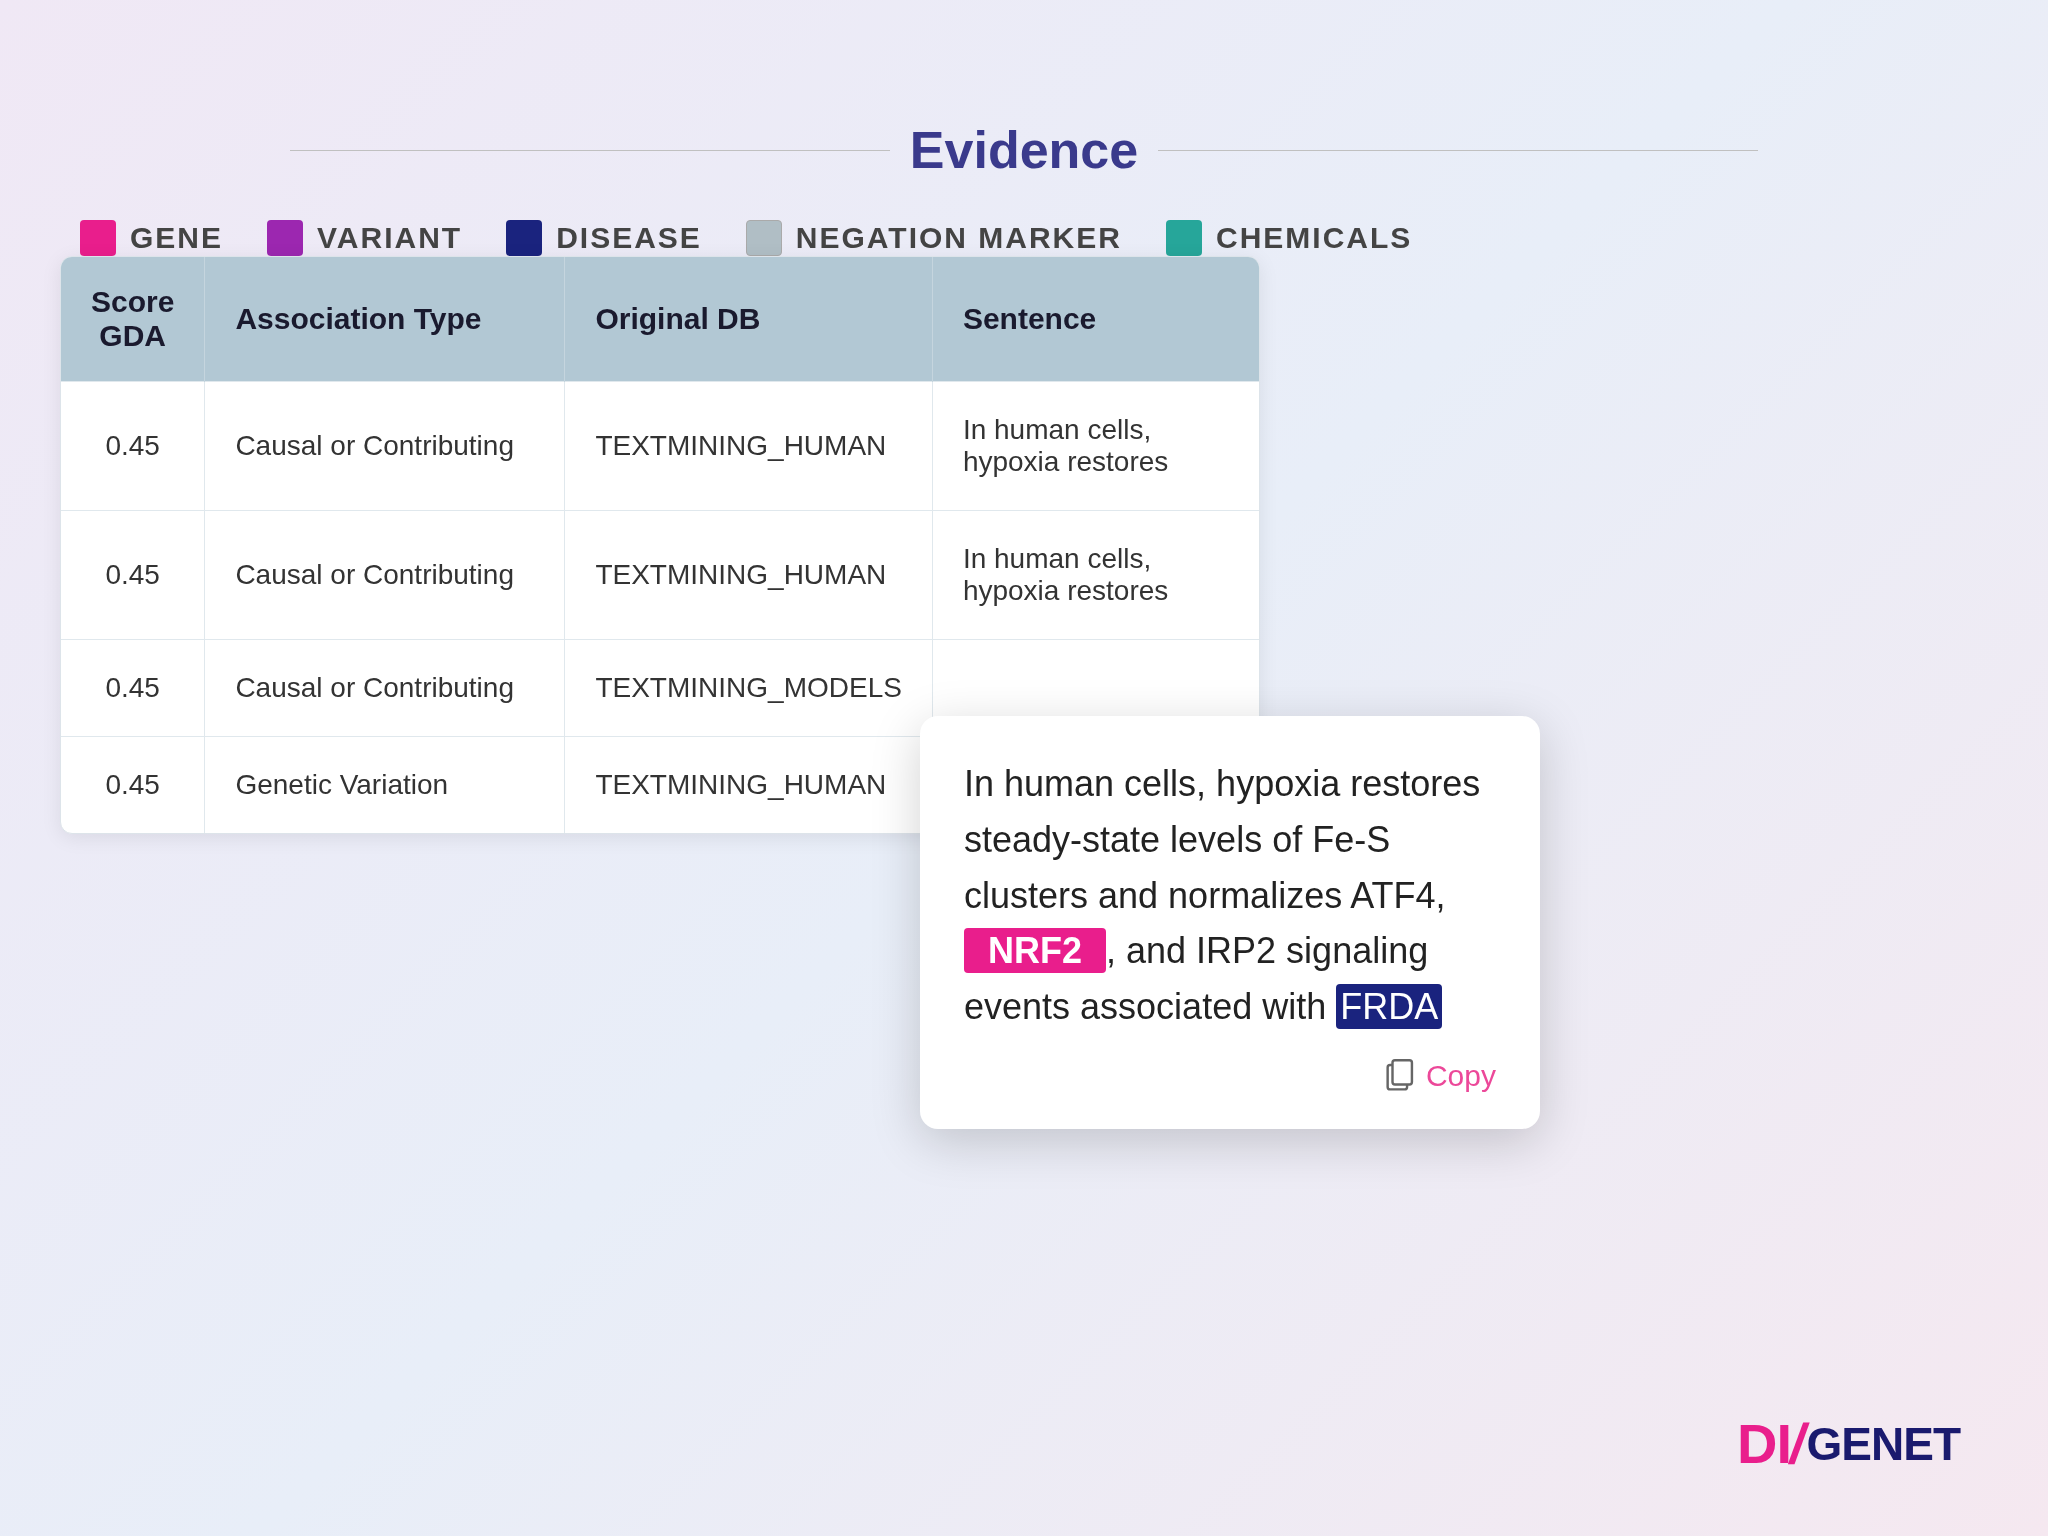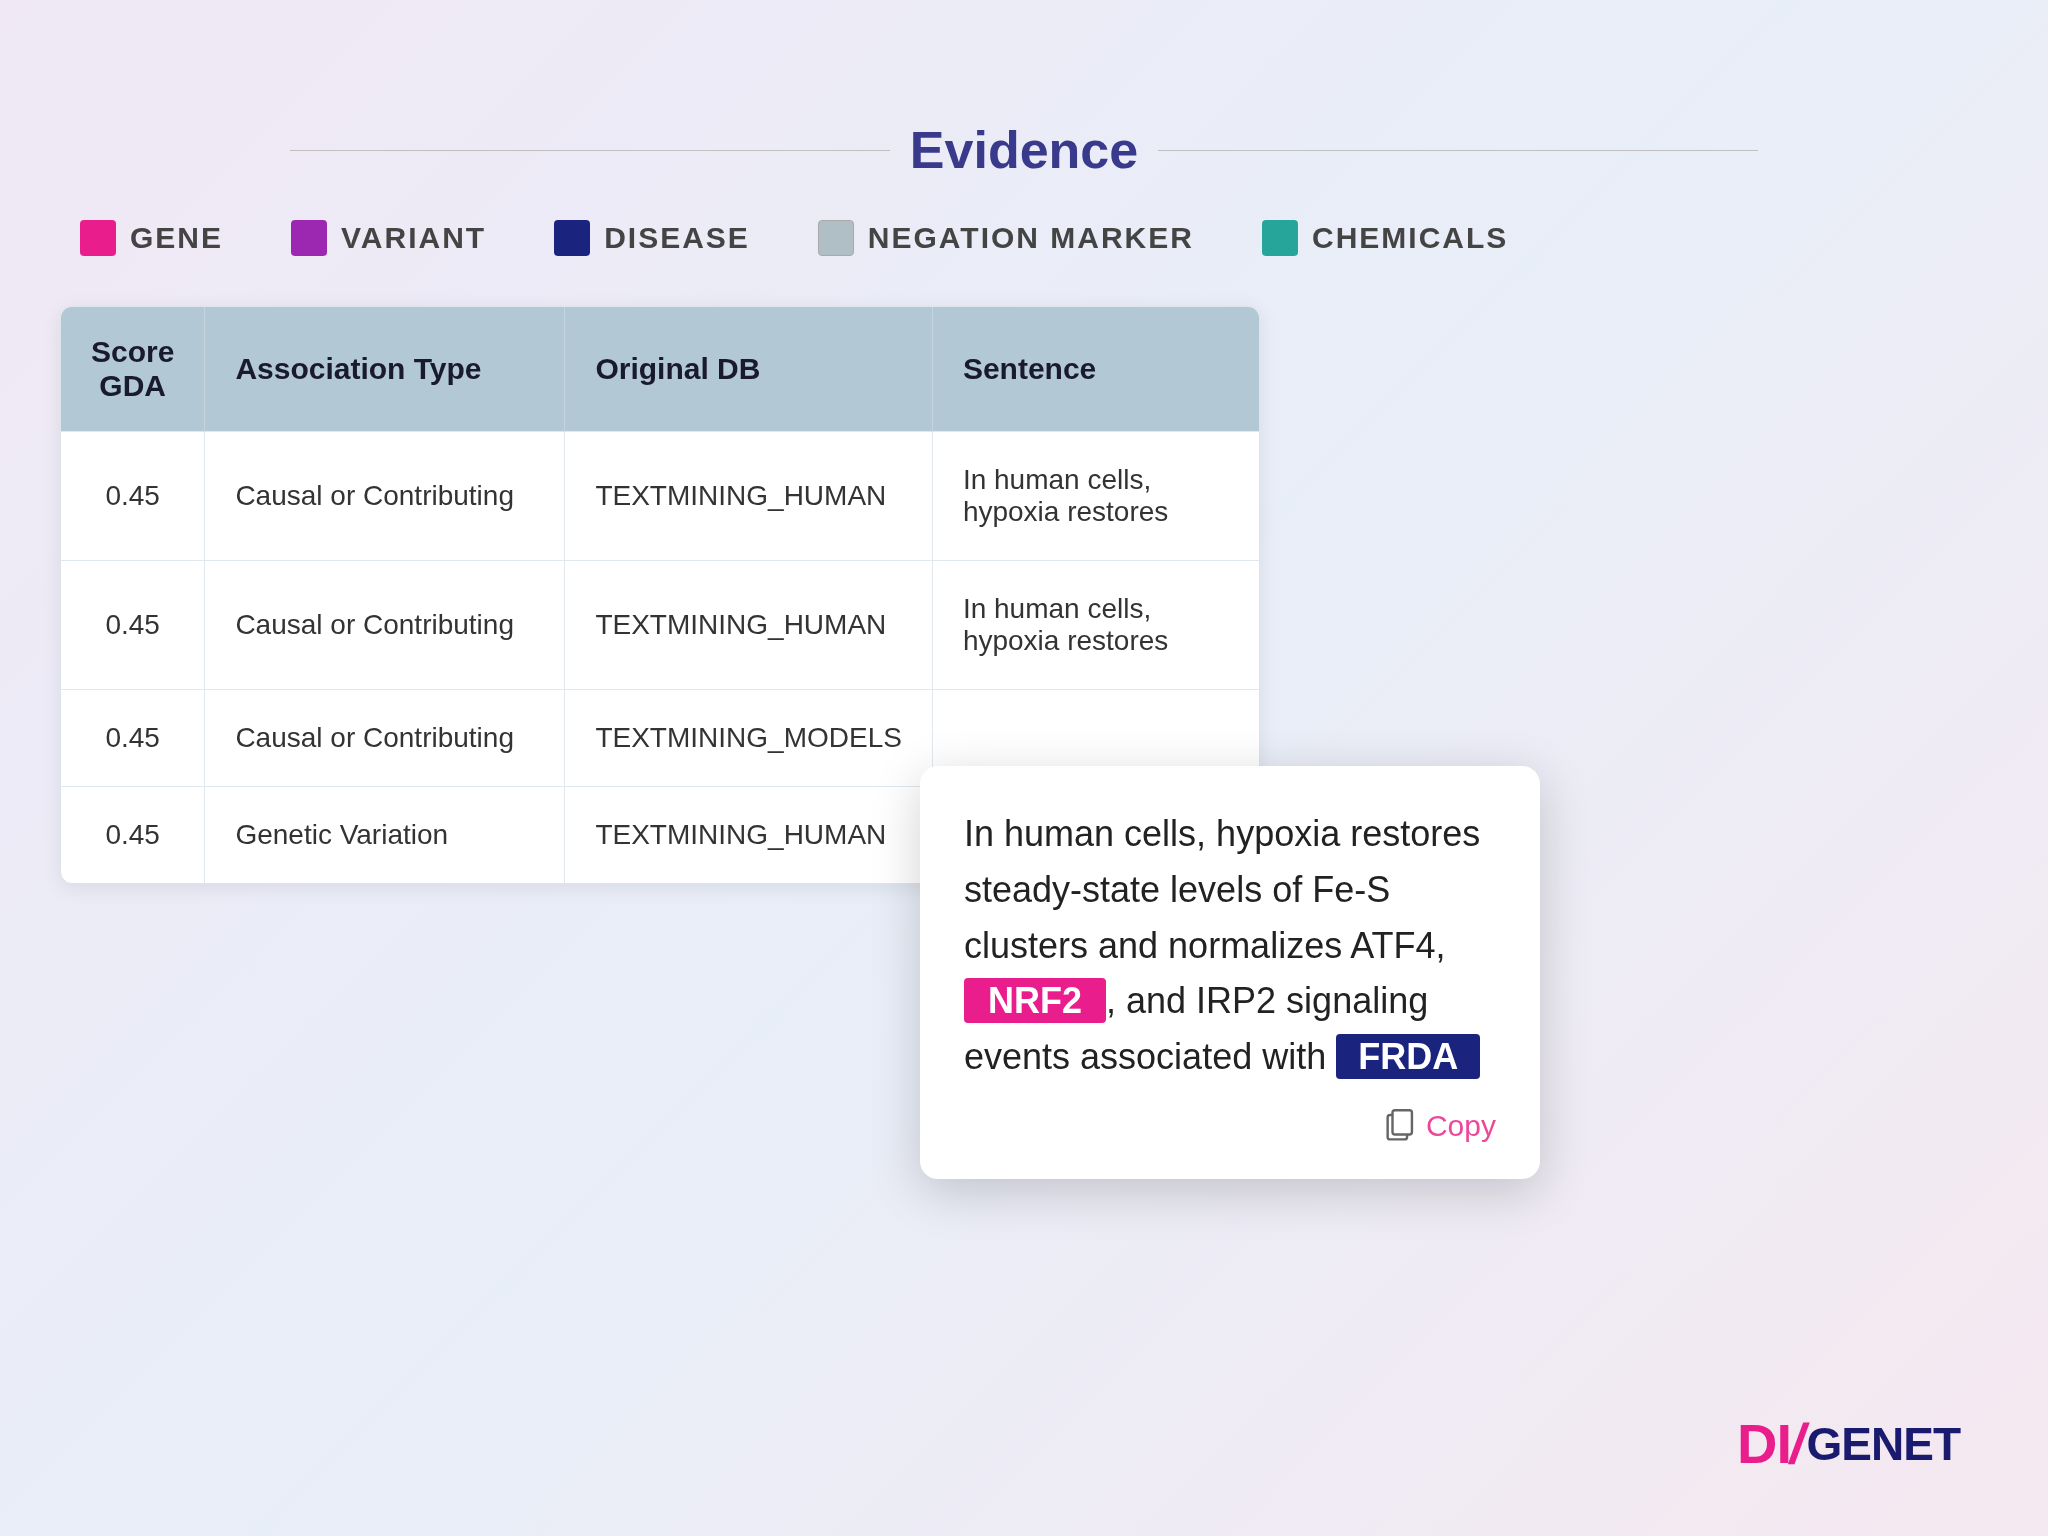--- a/index.html
+++ b/index.html
@@ -45,22 +45,21 @@
       font-size: 52px;
       font-weight: 700;
       color: #3a3a8c;
       white-space: nowrap;
     }
 
     
     .legend {
       display: flex;
       align-items: center;
-      gap: 68px;
-      margin-bottom: 50px;
+      gap: 44px;
       padding-left: 20px;
     }
 
     .legend-item {
       display: flex;
       align-items: center;
       gap: 14px;
     }
 
     .legend-box {
@@ -154,22 +153,22 @@
       color: #ffffff;
       border-radius: 4px;
       padding: 2px 24px;
       font-weight: 600;
     }
 
     .highlight-disease {
       background: #1a237e;
       color: white;
       border-radius: 4px;
-      padding: 2px 22px;
-      font-weight: 700;
+      padding: 2px 4px;
+      font-weight: 400;
     }
 
     .tooltip-footer {
       display: flex;
       align-items: center;
       justify-content: flex-end;
       margin-top: 24px;
       gap: 10px;
     }
 

